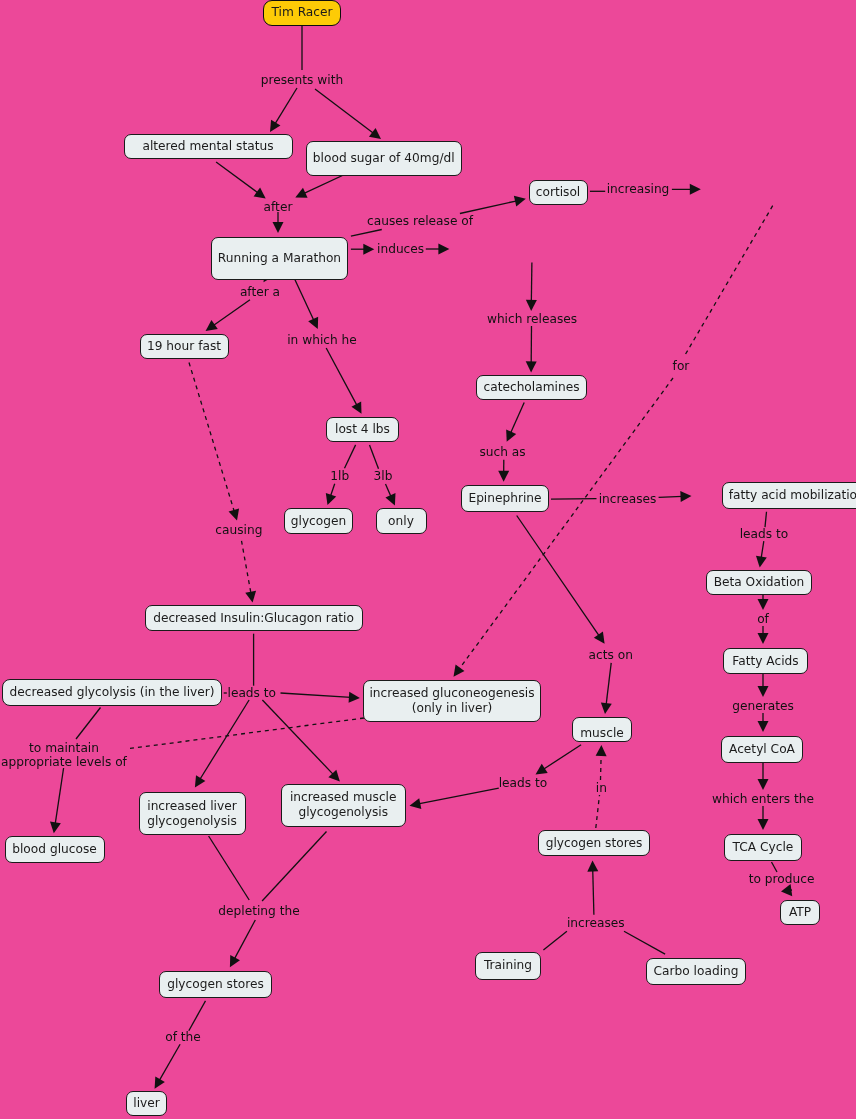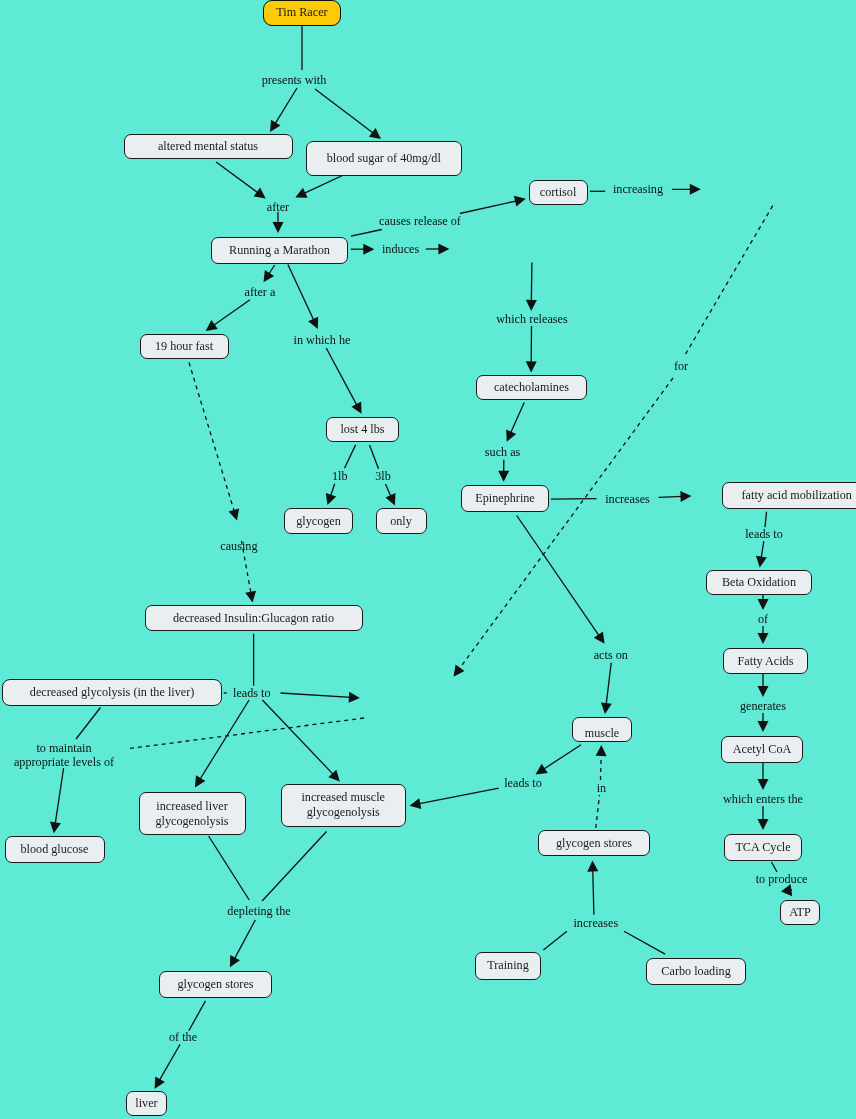--- a/index.html
+++ b/index.html
@@ -1,20 +1,20 @@
 <!DOCTYPE html>
 <html><head>
 <meta charset="utf-8">
 <title>Tim Racer concept map</title>
 <style>
   html,body{margin:0;padding:0;background:#ffffff;}
   body{width:856px;height:1119px;overflow:hidden;
        font-family:"DejaVu Sans",sans-serif;}
-  #canvas{position:relative;width:856px;height:1119px;background:#5eead4;
-          filter:opacity(1);font-family:Liberation Serif, serif;}
+  #canvas{position:relative;width:856px;height:1119px;background:#ec4899;
+          filter:opacity(1);}
   #edge-layer{position:absolute;left:0;top:0;width:856px;height:1119px;
               overflow:visible;}
   .node{position:absolute;box-sizing:border-box;
         border:1.3px solid #1b1b1b;border-radius:7px;background:#e9eff0;
         display:flex;align-items:center;justify-content:center;
         font-size:12.2px;line-height:14.9px;color:#1b1b1b;
         text-align:center;white-space:pre;}
   .node.root{background:#fdcb06;border-radius:9px;
              border-color:#0d0d0d;border-width:1.5px;}
   .node-label{display:block;white-space:pre;}
@@ -258,60 +258,62 @@
         <path class="edge-line" d="M 543.40 949.90 L 566.90 931.30"></path>
       </g>
   <g>
         <path class="edge-line" d="M 665.10 954.10 L 624.00 931.30"></path>
       </g>
   </svg>
 
   <div class="node root" style="left:263px;top:0px;width:78px;height:25.5px;"><span class="node-label">Tim Racer</span></div>
   <div class="node" style="left:123.5px;top:134px;width:169px;height:25px;"><span class="node-label">altered mental status</span></div>
   <div class="node" style="left:305.6px;top:141px;width:156.3px;height:35px;"><span class="node-label">blood sugar of 40mg/dl</span></div>
-  <div class="node" style="left:211.1px;top:236.7px;width:136.7px;height:27px;"><span class="node-label">Running a Marathon</span></div>
+  <div class="node" style="left:211.1px;top:236.7px;width:136.7px;height:43px;"><span class="node-label">Running a Marathon</span></div>
   <div class="node" style="left:528.5px;top:180px;width:59px;height:25px;"><span class="node-label">cortisol</span></div>
   <div class="node" style="left:139.5px;top:334px;width:89px;height:25px;"><span class="node-label">19 hour fast</span></div>
   <div class="node" style="left:326px;top:417px;width:73px;height:25px;"><span class="node-label">lost 4 lbs</span></div>
   <div class="node" style="left:284px;top:508px;width:69px;height:26px;"><span class="node-label">glycogen</span></div>
   <div class="node" style="left:375.5px;top:508px;width:51px;height:26px;"><span class="node-label">only</span></div>
   <div class="node" style="left:476px;top:375px;width:111px;height:25px;"><span class="node-label">catecholamines</span></div>
   <div class="node" style="left:461px;top:485px;width:88px;height:27px;"><span class="node-label">Epinephrine</span></div>
   <div class="node" style="left:144.5px;top:605px;width:218px;height:26px;"><span class="node-label">decreased Insulin:Glucagon ratio</span></div>
   <div class="node" style="left:2.1px;top:678.9px;width:220px;height:27px;border-radius:8px;"><span class="node-label">decreased glycolysis (in the liver)</span></div>
+  <div class="node" style="left:363px;top:680px;width:178px;height:42px;"><span class="node-label">increased gluconeogenesis
+(only in liver)</span></div>
   <div class="node" style="left:138.5px;top:792px;width:107px;height:43px;"><span class="node-label">increased liver
 glycogenolysis</span></div>
   <div class="node" style="left:280.7px;top:783.7px;width:125.1px;height:43.3px;"><span class="node-label">increased muscle
 glycogenolysis</span></div>
   <div class="node" style="left:4.5px;top:836px;width:100px;height:27px;"><span class="node-label">blood glucose</span></div>
   <div class="node" style="left:159px;top:971px;width:113px;height:27px;"><span class="node-label">glycogen stores</span></div>
   <div class="node" style="left:126px;top:1091px;width:41px;height:25px;"><span class="node-label">liver</span></div>
   <div class="node" style="left:572px;top:717px;width:60px;height:25px;align-items:flex-end;"><span class="node-label">muscle</span></div>
   <div class="node" style="left:538px;top:830px;width:112px;height:26px;"><span class="node-label">glycogen stores</span></div>
   <div class="node" style="left:474.7px;top:951.6px;width:66.6px;height:28px;"><span class="node-label">Training</span></div>
   <div class="node" style="left:646.3px;top:958.1px;width:99.5px;height:26.9px;"><span class="node-label">Carbo loading</span></div>
   <div class="node" style="left:694.3px;top:482px;width:148.9px;height:26.8px;margin-left:28px;"><span class="node-label">fatty acid mobilization</span></div>
   <div class="node" style="left:706px;top:570px;width:106px;height:25px;"><span class="node-label">Beta Oxidation</span></div>
   <div class="node" style="left:723px;top:648px;width:85px;height:26px;"><span class="node-label">Fatty Acids</span></div>
   <div class="node" style="left:721px;top:736px;width:82px;height:27px;"><span class="node-label">Acetyl CoA</span></div>
   <div class="node" style="left:724px;top:834px;width:78px;height:27px;"><span class="node-label">TCA Cycle</span></div>
   <div class="node" style="left:780px;top:900px;width:40px;height:25px;"><span class="node-label">ATP</span></div>
 
-  <div class="edge-label" style="left:294px;top:80px;text-align:right;">presents with</div>
+  <div class="edge-label" style="left:302px;top:80px;text-align:right;">presents with</div>
   <div class="edge-label" style="left:278px;top:207px;">after</div>
   <div class="edge-label" style="left:420px;top:221px;">causes release of</div>
   <div class="edge-label" style="left:400.6px;top:248.5px;">induces</div>
   <div class="edge-label" style="left:638px;top:189.3px;">increasing</div>
   <div class="edge-label" style="left:260px;top:292px;">after a</div>
   <div class="edge-label" style="left:322px;top:340px;">in which he</div>
   <div class="edge-label" style="left:532px;top:318.5px;">which releases</div>
   <div class="edge-label" style="left:502.6px;top:451.9px;">such as</div>
   <div class="edge-label" style="left:339.7px;top:475.6px;">1lb</div>
   <div class="edge-label" style="left:383px;top:475.6px;">3lb</div>
-  <div class="edge-label" style="left:238.9px;top:529.7px;margin-top:16px;">causing</div>
+  <div class="edge-label" style="left:238.9px;top:529.7px;">causing</div>
   <div class="edge-label" style="left:681px;top:366px;">for</div>
   <div class="edge-label" style="left:627.5px;top:499px;">increases</div>
   <div class="edge-label" style="left:764px;top:533.6px;">leads to</div>
   <div class="edge-label" style="left:763px;top:619px;">of</div>
   <div class="edge-label" style="left:763px;top:706px;">generates</div>
   <div class="edge-label" style="left:763px;top:799px;">which enters the</div>
   <div class="edge-label" style="left:781.6px;top:879px;">to produce</div>
   <div class="edge-label" style="left:610.8px;top:655.3px;">acts on</div>
   <div class="edge-label" style="left:251.8px;top:693px;">leads to</div>
   <div class="edge-label" style="left:64px;top:755px;">to maintain

